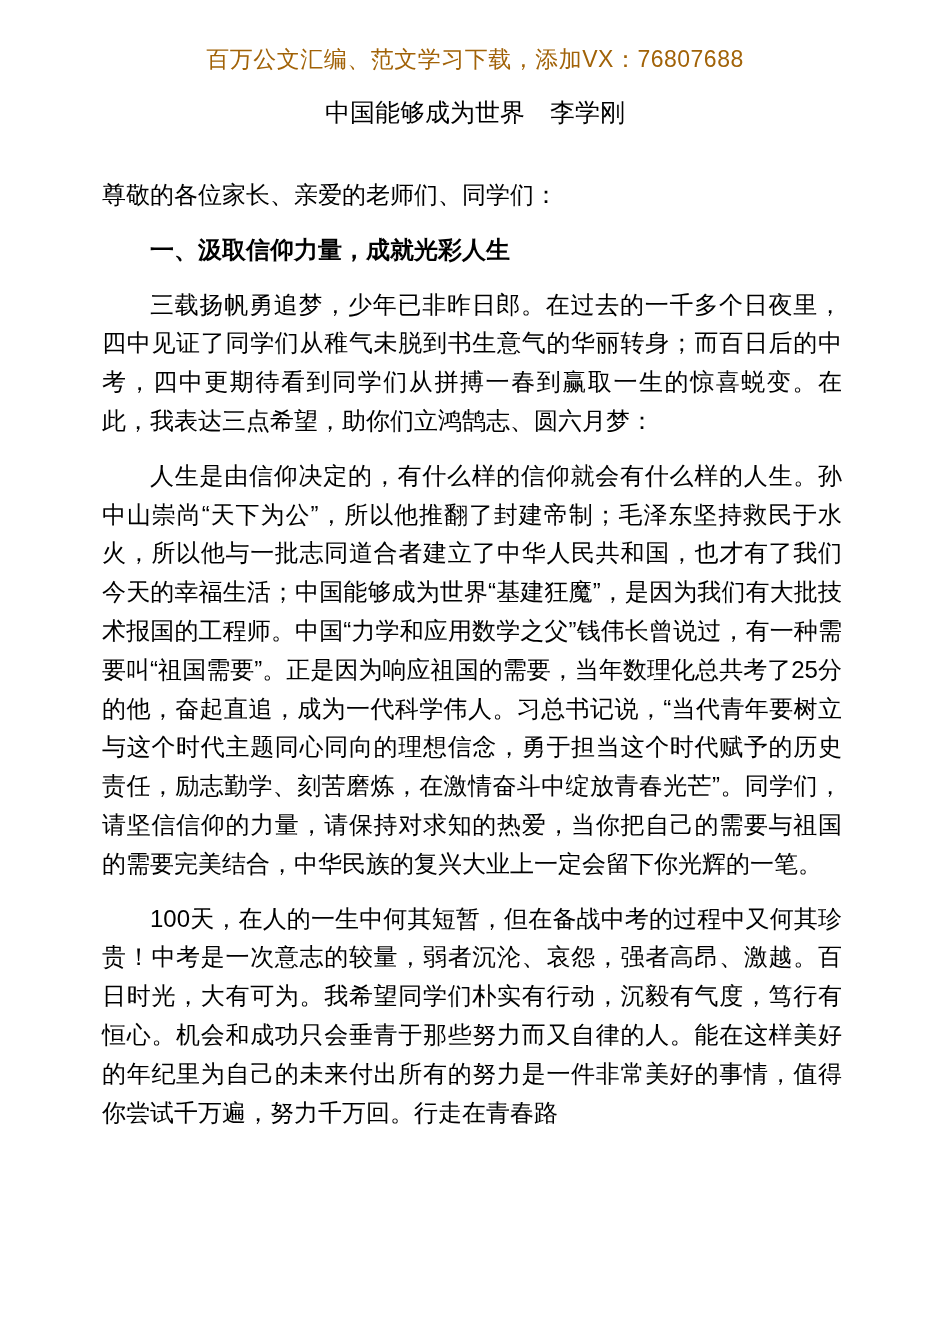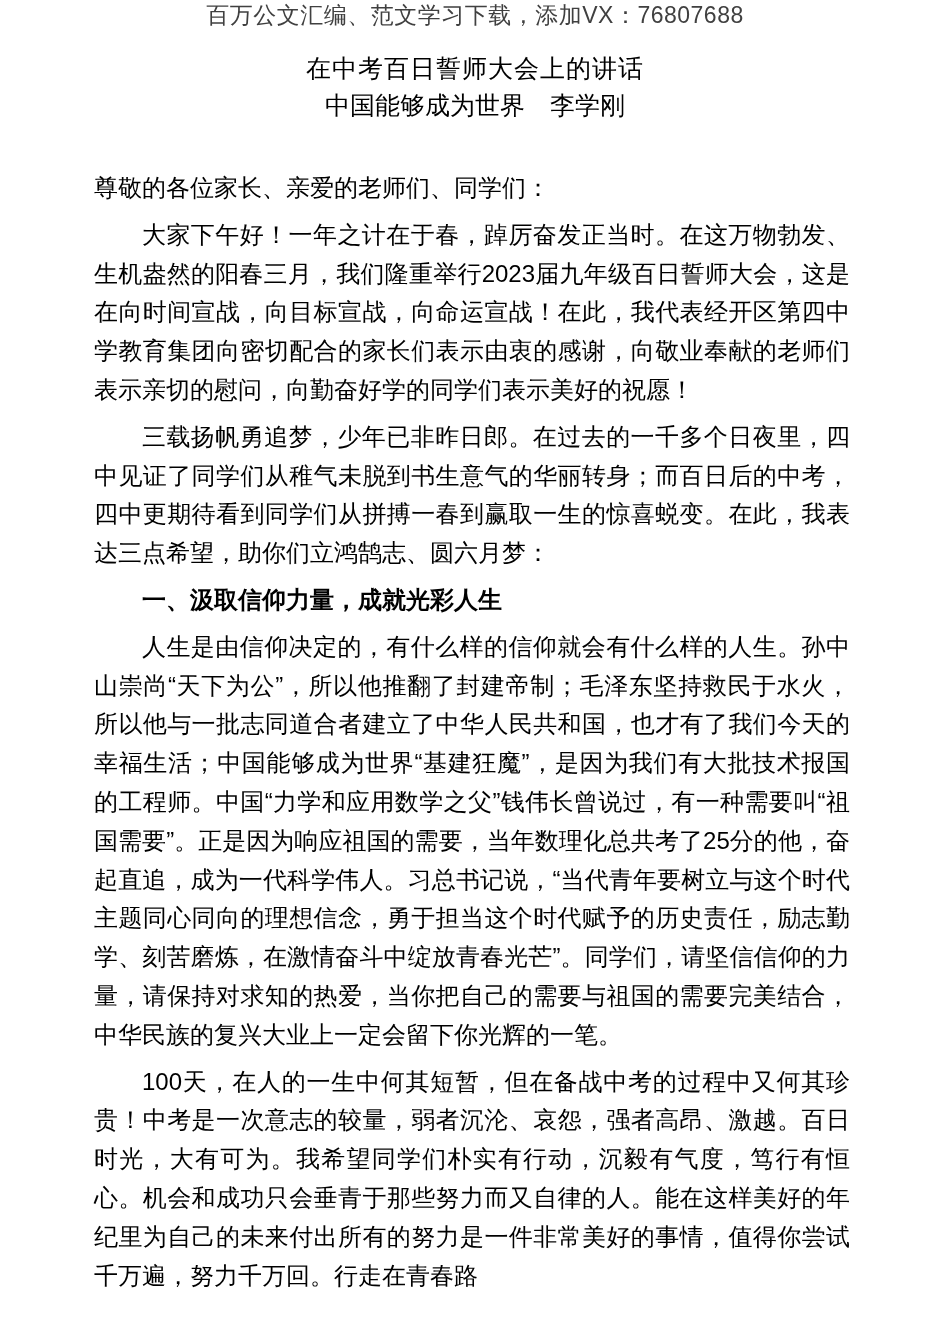--- a/index.html
+++ b/index.html
@@ -10,43 +10,44 @@
   }
   .page {
     position: relative;
     width: 950px;
     height: 1344px;
     margin: 0 auto;
     background: #ffffff;
     overflow: hidden;
   }
   .notice {
+    padding-top: 44px;
     text-align: center;
     font-size: 23px;
     line-height: 30px;
-    color: #404040;
+    color: #a16207;
     letter-spacing: 0.5px;
   }
   .title-block {
     margin-top: 20px;
     text-align: center;
     font-size: 25px;
     line-height: 37px;
     color: #000000;
   }
   .title-block .doc-title { letter-spacing: 1px; }
   .title-block .doc-date { margin-top: 1px; }
   .content {
     margin: 45px 92px 0 86px;
     font-size: 24px;
     line-height: 38.8px;
     text-align: justify;
     color: #000000;
   }
-  .content p { margin: 8px; text-indent: 2em; }
+  .content p { margin: 16px; text-indent: 2em; }
   .content p.salutation { text-indent: 0; }
   .content p.section-heading { font-weight: bold; }
   .footer {
     position: absolute;
     top: 1359px;
     right: 116px;
     font-size: 18px;
     line-height: 24px;
     color: #000000;
     white-space: nowrap;
@@ -60,29 +61,27 @@
   }
 </style>
 </head>
 <body>
 
 <div class="page">
 
   <div class="notice">百万公文汇编、范文学习下载，添加VX：76807688</div>
 
   <div class="title-block">
-    <div class="doc-title">在中考百日誓师大会上的讲话</div>
     <div class="doc-author">中国能够成为世界　李学刚</div>
   </div>
 
   <div class="content">
     <p class="salutation">尊敬的各位家长、亲爱的老师们、同学们：</p>
-    <p class="para">大家下午好！一年之计在于春，踔厉奋发正当时。在这万物勃发、生机盎然的阳春三月，我们隆重举行2023届九年级百日誓师大会，这是在向时间宣战，向目标宣战，向命运宣战！在此，我代表经开区第四中学教育集团向密切配合的家长们表示由衷的感谢，向敬业奉献的老师们表示亲切的慰问，向勤奋好学的同学们表示美好的祝愿！</p>
+    <p class="para section-heading">一、汲取信仰力量，成就光彩人生</p>
     <p class="para">三载扬帆勇追梦，少年已非昨日郎。在过去的一千多个日夜里，四中见证了同学们从稚气未脱到书生意气的华丽转身；而百日后的中考，四中更期待看到同学们从拼搏一春到赢取一生的惊喜蜕变。在此，我表达三点希望，助你们立鸿鹄志、圆六月梦：</p>
-    <p class="para section-heading">一、汲取信仰力量，成就光彩人生</p>
     <p class="para">人生是由信仰决定的，有什么样的信仰就会有什么样的人生。孙中山崇尚“天下为公”，所以他推翻了封建帝制；毛泽东坚持救民于水火，所以他与一批志同道合者建立了中华人民共和国，也才有了我们今天的幸福生活；中国能够成为世界“基建狂魔”，是因为我们有大批技术报国的工程师。中国“力学和应用数学之父”钱伟长曾说过，有一种需要叫“祖国需要”。正是因为响应祖国的需要，当年数理化总共考了25分的他，奋起直追，成为一代科学伟人。习总书记说，“当代青年要树立与这个时代主题同心同向的理想信念，勇于担当这个时代赋予的历史责任，励志勤学、刻苦磨炼，在激情奋斗中绽放青春光芒”。同学们，请坚信信仰的力量，请保持对求知的热爱，当你把自己的需要与祖国的需要完美结合，中华民族的复兴大业上一定会留下你光辉的一笔。</p>
     <p class="para">100天，在人的一生中何其短暂，但在备战中考的过程中又何其珍贵！中考是一次意志的较量，弱者沉沦、哀怨，强者高昂、激越。百日时光，大有可为。我希望同学们朴实有行动，沉毅有气度，笃行有恒心。机会和成功只会垂青于那些努力而又自律的人。能在这样美好的年纪里为自己的未来付出所有的努力是一件非常美好的事情，值得你尝试千万遍，努力千万回。行走在青春路</p>
   </div>
 
   <div class="footer">
     <span class="src-label">★政论文公众号</span>
     <span class="page-num">
       <span class="dash">—</span><span class="num">1</span><span class="dash">—</span>
     </span>
   </div>

